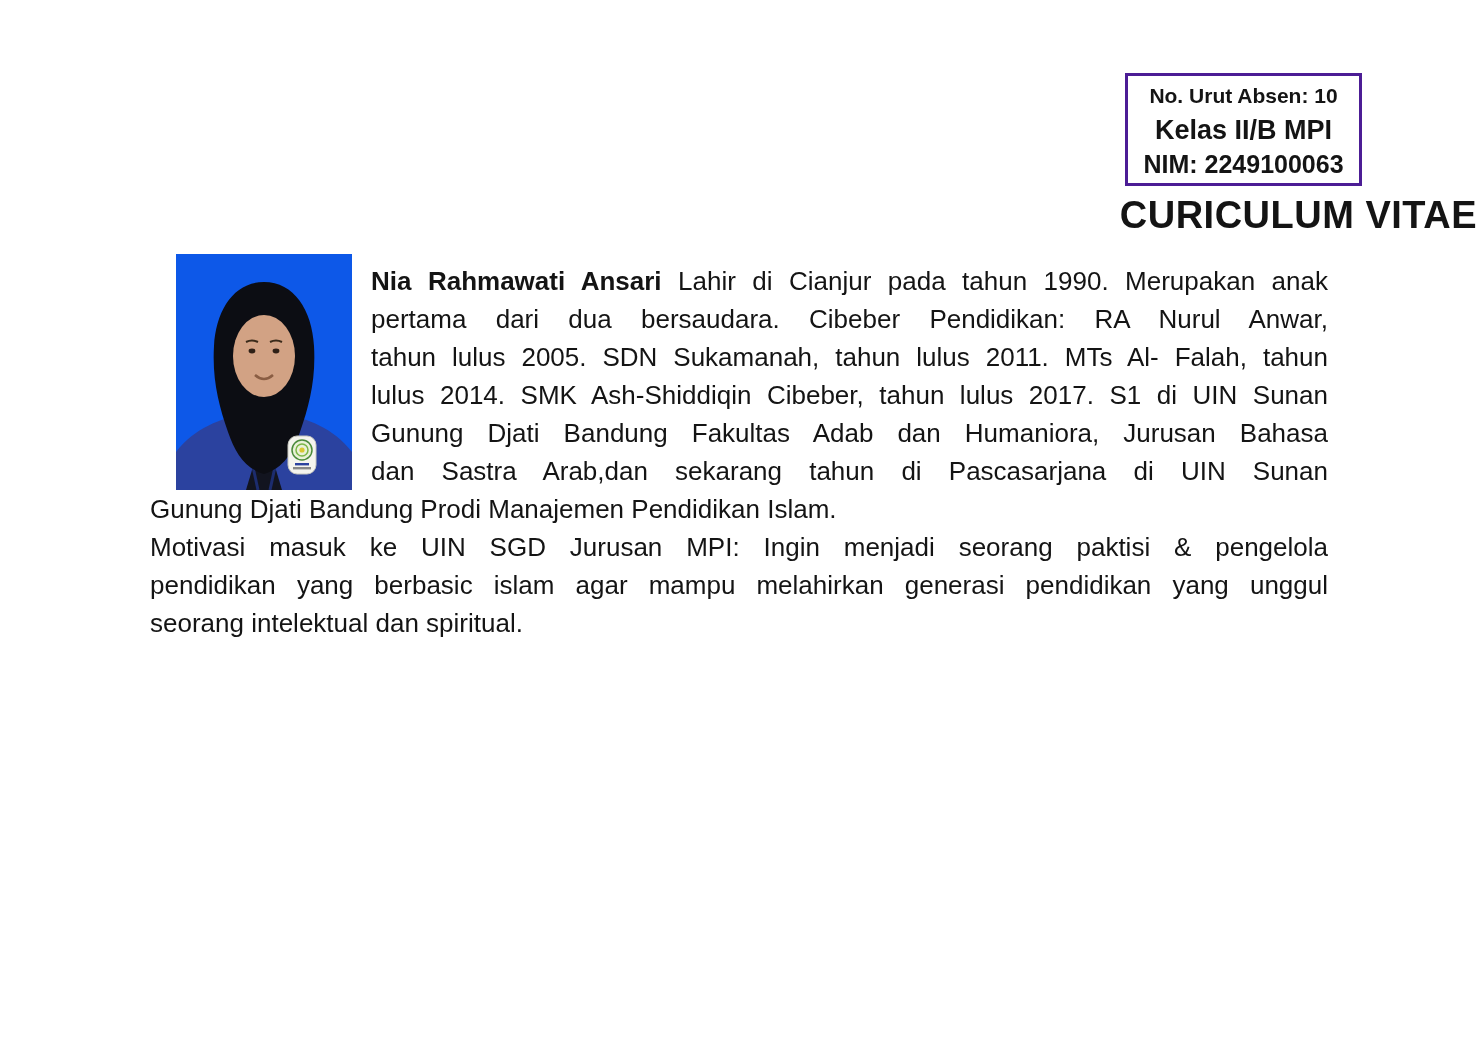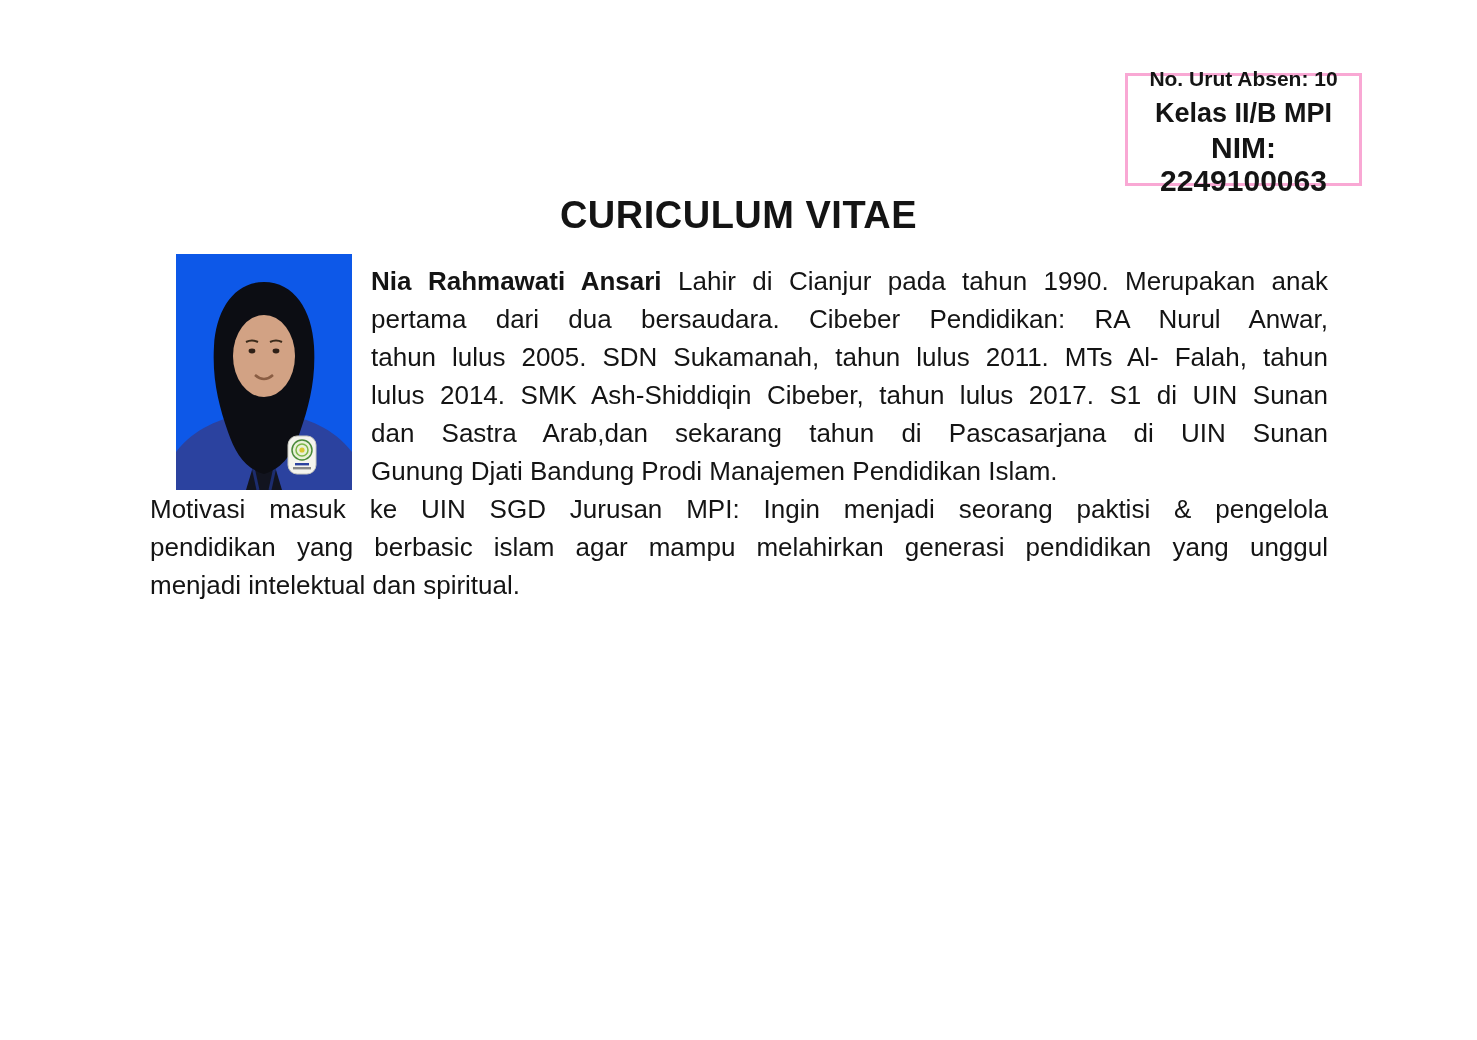--- a/index.html
+++ b/index.html
@@ -14,39 +14,39 @@
     overflow: hidden;
   }
 
   
   .info-box {
     position: absolute;
     left: 1125px;
     top: 73px;
     width: 237px;
     height: 113px;
-    border: 3px solid #f9a8d4;
+    border: 3px solid #4c1d95;
     display: flex;
     flex-direction: column;
     justify-content: center;
     align-items: center;
     text-align: center;
     font-weight: 700;
   }
   .info-line-1 { font-size: 21px; line-height: 33px; }
   .info-line-2 { font-size: 27px; line-height: 36px; }
-  .info-line-3 { font-size: 30px; line-height: 33px; }
+  .info-line-3 { font-size: 25px; line-height: 33px; }
 
   
   .page-title {
     position: absolute;
     top: 194px;
     left: 0;
     width: 100%;
-    text-align: center;
+    text-align: right;
     font-size: 38px;
     font-weight: 700;
     letter-spacing: 0.5px;
   }
 
   
   .body-text {
     position: absolute;
     left: 150px;
     top: 262px;
@@ -118,20 +118,21 @@
         <circle cx="14" cy="14" r="2.6" fill="#d8c832"></circle>
         <rect x="7" y="27" width="14" height="2.4" fill="#2b429f"></rect>
         <rect x="5" y="31" width="18" height="2.4" fill="#888888"></rect>
       </g>
     </svg>
 
     <div class="line"><span class="bold-name">Nia Rahmawati Ansari</span><span> Lahir di Cianjur pada tahun 1990. Merupakan anak</span></div>
     <div class="line">pertama  dari dua bersaudara. Cibeber Pendidikan: RA Nurul Anwar,</div>
     <div class="line">tahun lulus 2005. SDN Sukamanah, tahun lulus 2011. MTs Al- Falah,  tahun</div>
     <div class="line">lulus 2014.  SMK Ash-Shiddiqin Cibeber, tahun lulus 2017. S1 di UIN Sunan</div>
+    <div class="line">Gunung Djati Bandung Fakultas Adab dan Humaniora, Jurusan Bahasa</div>
     <div class="line">dan Sastra Arab,dan sekarang tahun di Pascasarjana di UIN Sunan</div>
     <div class="line left">Gunung Djati Bandung Prodi Manajemen Pendidikan Islam.</div>
     <div class="line">Motivasi masuk ke UIN SGD Jurusan MPI: Ingin menjadi seorang paktisi &amp; pengelola</div>
     <div class="line">pendidikan yang berbasic islam agar mampu melahirkan generasi pendidikan yang unggul</div>
-    <div class="line left">menjadi intelektual dan spiritual.</div>
+    <div class="line left">seorang intelektual dan spiritual.</div>
   </div>
 
 </div>
 
 </body></html>

